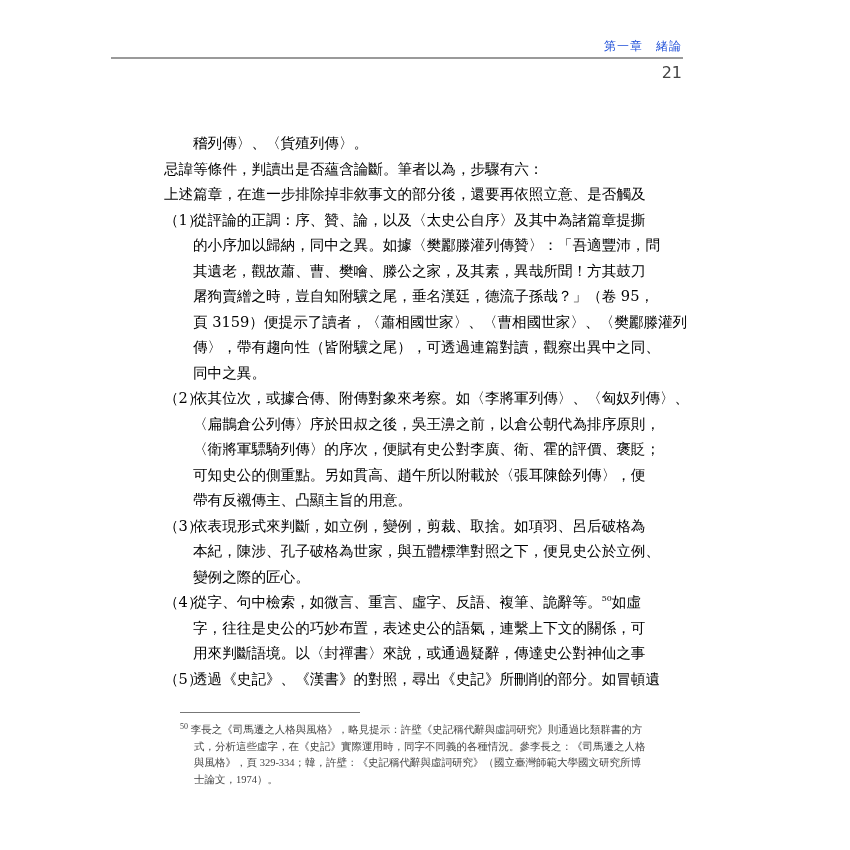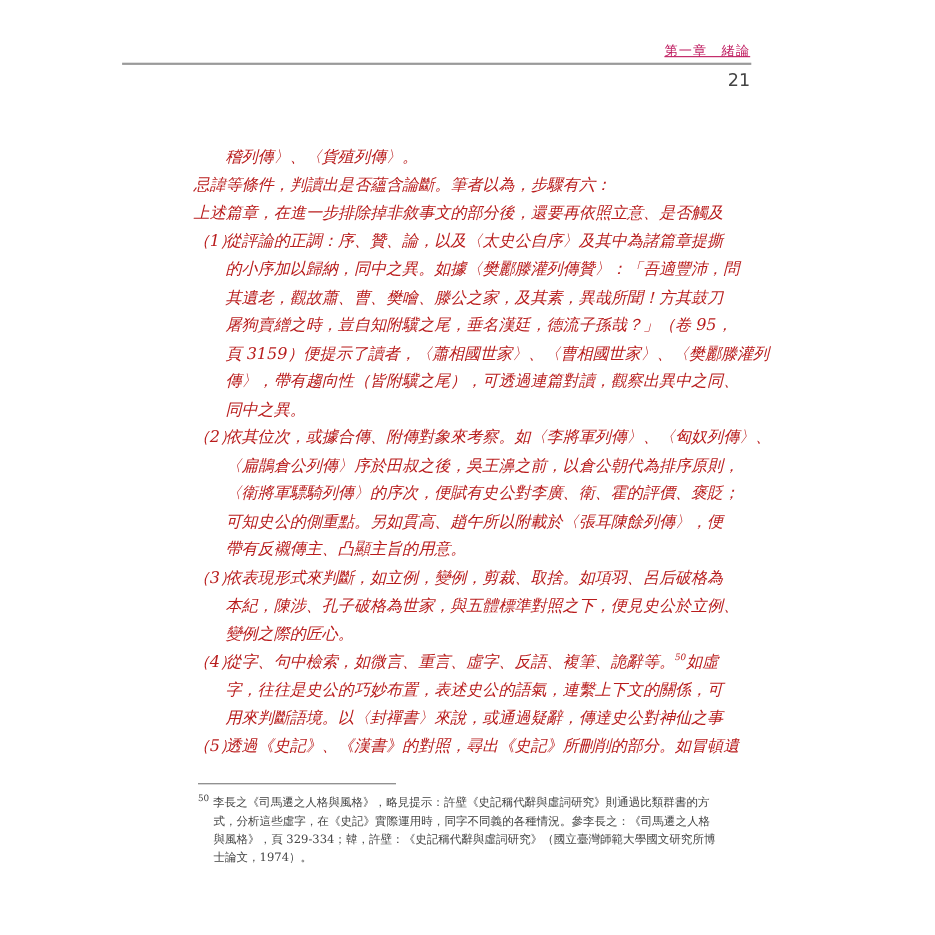--- a/index.html
+++ b/index.html
@@ -1,31 +1,31 @@
 <!DOCTYPE html>
 <html><head>
   <meta charset="utf-8">
   <style>
     html, body { margin: 0; padding: 0; background: #ffffff; }
     body { width: 850px; height: 850px; position: relative; overflow: hidden;
            font-family: "DejaVu Serif", "Liberation Serif", serif; color: #333; }
     .running-head { position: absolute; left: 560px; top: 38px; width: 122px; text-align: right;
-                    font-family: "DejaVu Sans", "Liberation Sans", sans-serif; font-size: 12px; color: #be185d; letter-spacing: 1px; text-decoration: underline; }
+                    font-family: "DejaVu Sans", "Liberation Sans", sans-serif; font-size: 12px; color: #1d4ed8; letter-spacing: 1px; }
     .rule { position: absolute; left: 111px; top: 57px; width: 572px; height: 2px; background: #9a9a9a; }
     .page-num { position: absolute; left: 600px; top: 63px; width: 82px; text-align: right;
                 font-family: "DejaVu Sans", "Liberation Sans", sans-serif; font-size: 16px; color: #444; }
-    .body { position: absolute; left: 176px; top: 130px; width: 510px; font-size: 14.6px; line-height: 25.5px; color: #b91c1c; font-style: italic; }
+    .body { position: absolute; left: 164px; top: 130px; width: 510px; font-size: 14.6px; line-height: 25.5px; color: #000000; }
     .line { white-space: nowrap; height: 25.5px; }
     .indent { padding-left: 29px; }
     .item-num { display: inline-block; width: 29px; margin-left: -29px; }
     .item { padding-left: 29px; }
     .sup { font-size: 8px; vertical-align: super; line-height: 0; }
     .fn-rule { position: absolute; left: 180px; top: 712px; width: 180px; height: 1px; background: #777; }
     .footnote { position: absolute; left: 180px; top: 722px; width: 510px; font-size: 10.5px; line-height: 16.5px; color: #444; }
-    .fn-line { white-space: nowrap; }
+    .fn-line { white-space: nowrap; font-family: Liberation Serif, serif; }
     .fn-cont { padding-left: 14px; }
   </style>
 </head>
 <body>
 
 <div class="running-head">第一章　緒論</div>
 <div class="rule"></div>
 <div class="page-num">21</div>
 
 <div class="body">

